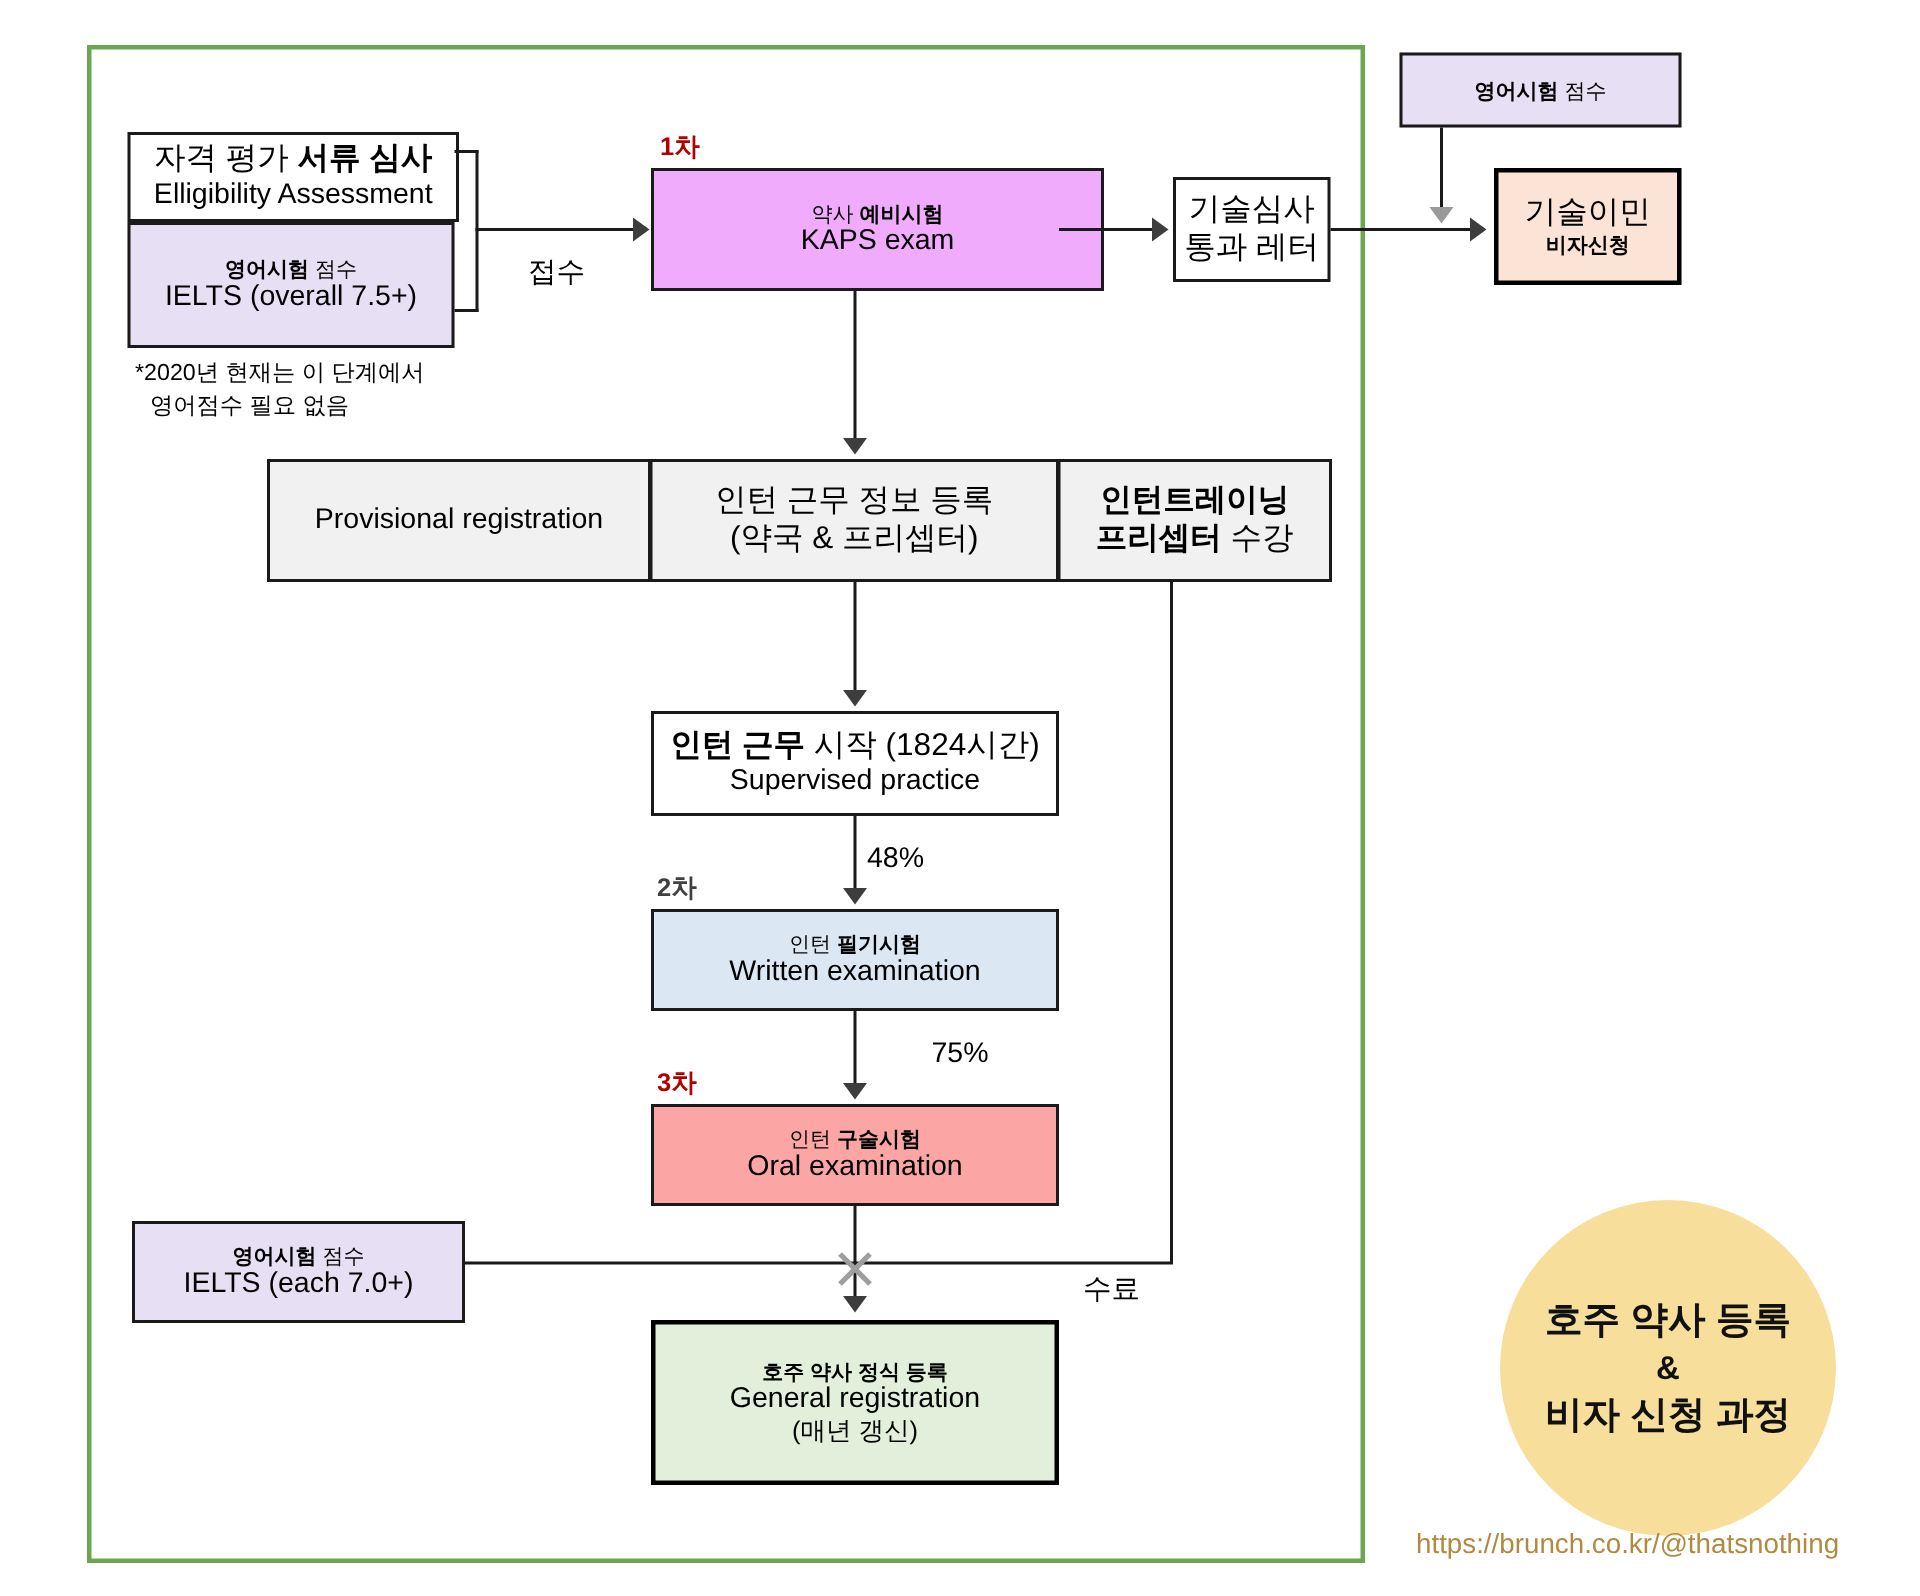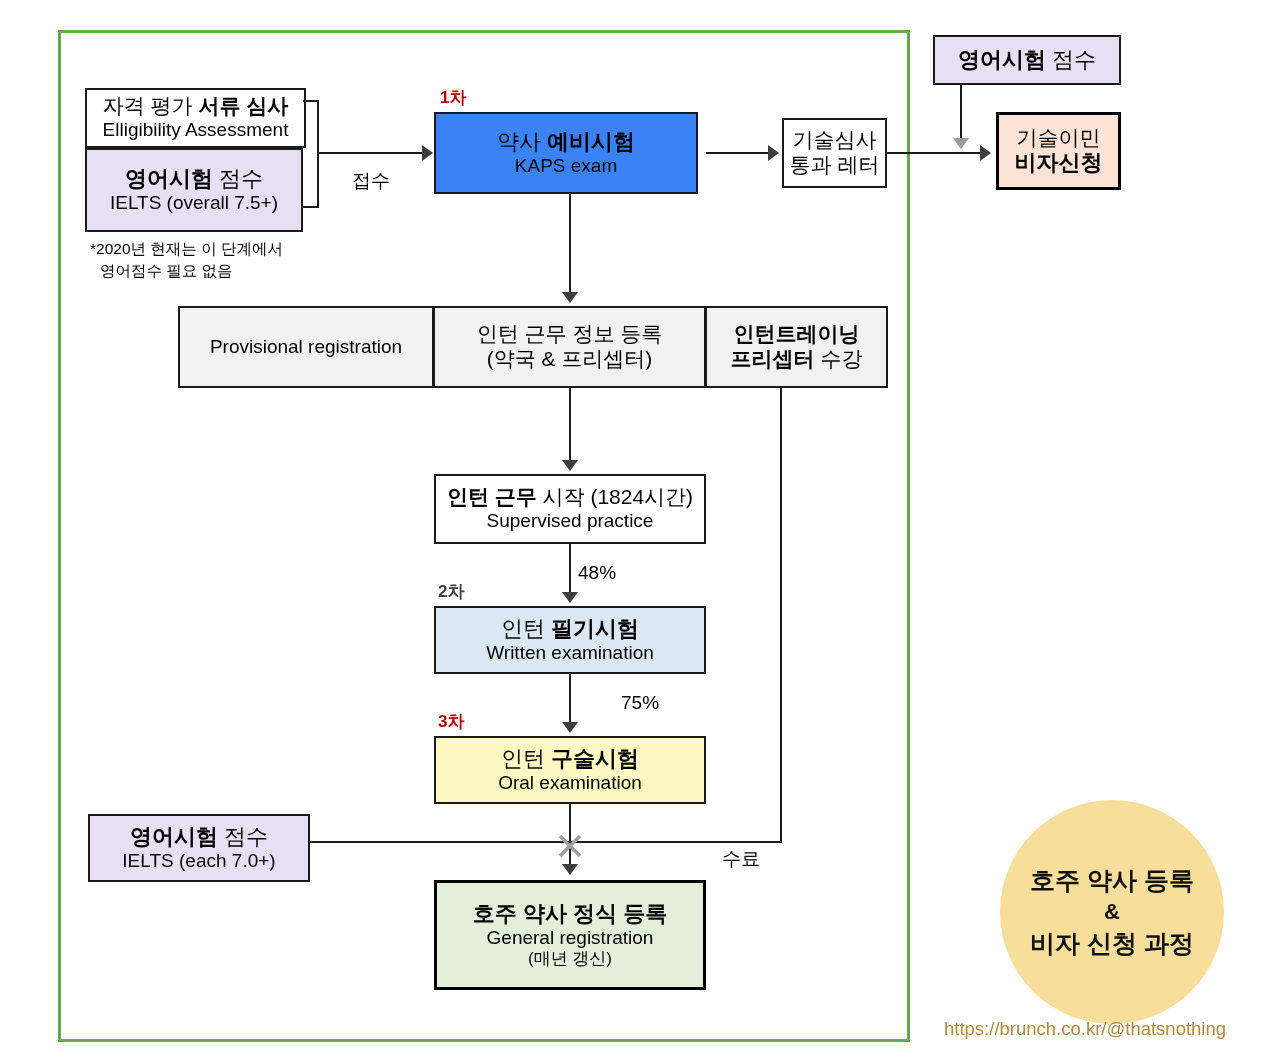--- a/index.html
+++ b/index.html
@@ -32,21 +32,21 @@
     display: flex;
     flex-direction: column;
     align-items: center;
     justify-content: center;
     text-align: center;
     line-height: 1.18;
     color: #000;
   }
   .node .ln { display: block; width: 100%; white-space: nowrap; }
   .kr { font-size: 21px; }
-  .kr-big { font-size: 22px; }
+  .kr-big { font-size: 14px; }
   .en { font-size: 19px; }
   .sm { font-size: 17px; }
   b { font-weight: bold; }
 
   
   #box-eligibility {
     left: 85px; top: 88px; width: 221px; height: 60px;
     border-bottom-width: 2px;
   }
   #box-ielts-top {
@@ -54,22 +54,22 @@
     background: #E7DFF4;
     border-top: 2px solid #1a1a1a;
   }
   #note-2020 {
     left: 90px; top: 238px; width: 250px;
     font-size: 15.5px; line-height: 1.45; color: #000;
     text-align: left;
   }
 
   #box-kaps {
-    left: 434px; top: 112px; width: 264px; height: 82px;
-    background: #3b82f6;
+    left: 434px; top: 112px; width: 302px; height: 82px;
+    background: #f0abfc;
   }
   #label-1cha {
     left: 440px; top: 86px;
     font-size: 17px; font-weight: bold; color: #b30000;
   }
 
   #box-letter {
     left: 782px; top: 118px; width: 105px; height: 70px;
   }
 
@@ -99,21 +99,21 @@
   #box-written {
     left: 434px; top: 606px; width: 272px; height: 68px;
     background: #DCE7F4;
   }
   #label-2cha {
     left: 438px; top: 580px;
     font-size: 17px; font-weight: bold; color: #404040;
   }
   #box-oral {
     left: 434px; top: 736px; width: 272px; height: 68px;
-    background: #fef9c3;
+    background: #fca5a5;
   }
   #label-3cha {
     left: 438px; top: 710px;
     font-size: 17px; font-weight: bold; color: #b30000;
   }
 
   #box-ielts-bottom {
     left: 88px; top: 814px; width: 222px; height: 68px;
     background: #E7DFF4;
   }

